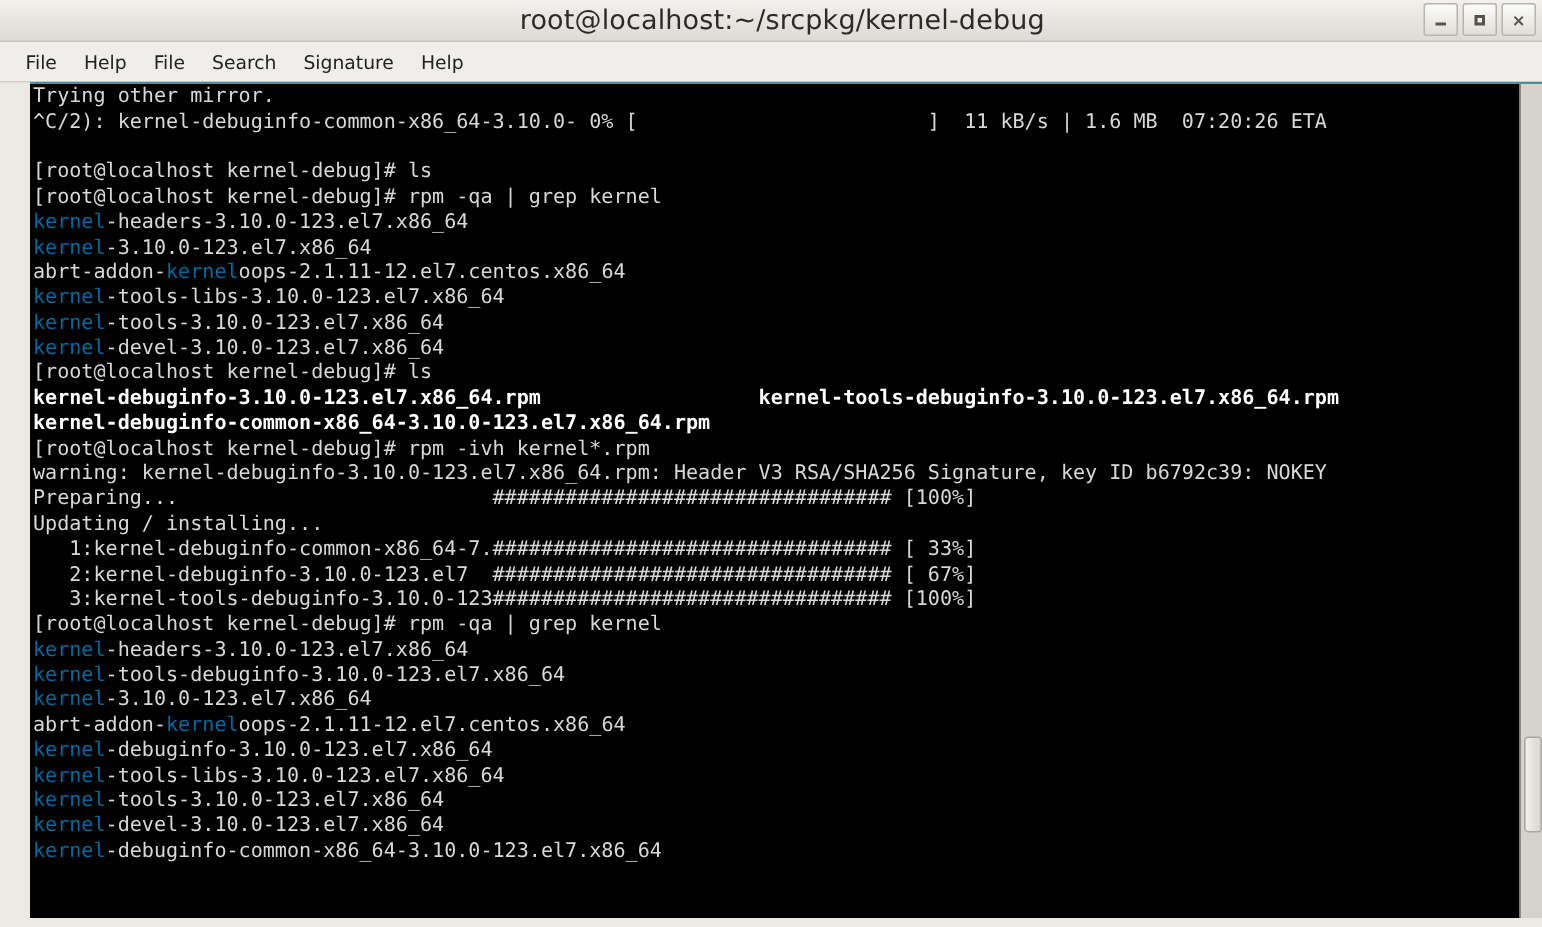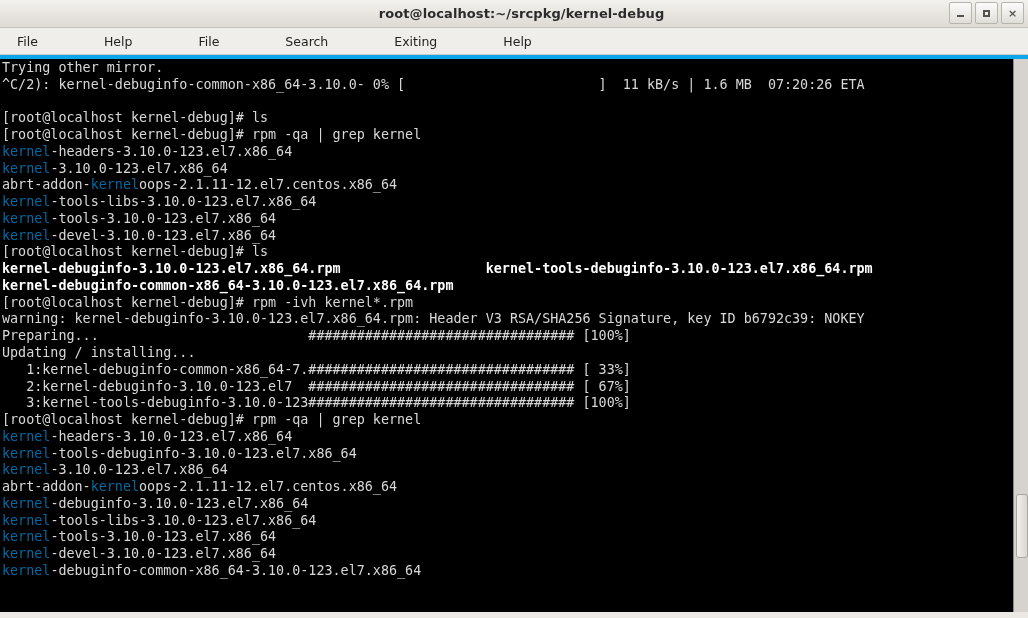--- a/index.html
+++ b/index.html
@@ -29,22 +29,22 @@
     height: 27px;
     flex: 0 0 27px;
     background: linear-gradient(to bottom, #f3f1ee 0%, #e7e4df 55%, #dedbd6 100%);
     border-bottom: 1px solid #c4c0ba;
     display: flex;
     align-items: center;
     justify-content: center;
   }
   .title-text {
     font-family: "DejaVu Sans", sans-serif;
-    font-size: 13px;
-    font-weight: bold;
+    font-size: 18px;
+    font-weight: normal;
     color: #2b2b2b;
     letter-spacing: 0.1px;
     white-space: nowrap;
     margin-left: 15px;
   }
   .win-buttons {
     position: absolute;
     right: 4px;
     top: 2px;
     display: flex;
@@ -84,37 +84,37 @@
   }
   
   .menubar {
     height: 26px;
     flex: 0 0 26px;
     background: #f0eeea;
     display: flex;
     align-items: center;
     padding-left: 8px;
     border-bottom: 1px solid #cfcbc5;
-    gap: 48px;
   }
   .menu-item {
     font-family: "DejaVu Sans", sans-serif;
     font-size: 12.5px;
     color: #222;
     padding: 2px 9px;
     white-space: nowrap;
   }
   
   .term-wrap {
     flex: 1 1 auto;
     position: relative;
     background: #000;
     display: flex;
     overflow: hidden;
-    border-top: 4px solid #0ea5e9;
+    border-top: 1px solid #0ea5e9;
+    margin-left: 20px;
   }
   .term {
     flex: 1 1 auto;
     position: relative;
     background: #000000;
     overflow: hidden;
     padding: 1px 0 0 2px;
   }
   .line {
     height: 16.78px;
@@ -169,21 +169,21 @@
         <span class="glyph-close">×</span>
       </div>
     </div>
   </div>
 
   <div class="menubar">
     <div class="menu-item">File</div>
     <div class="menu-item">Help</div>
     <div class="menu-item">File</div>
     <div class="menu-item">Search</div>
-    <div class="menu-item">Exiting</div>
+    <div class="menu-item">Signature</div>
     <div class="menu-item">Help</div>
   </div>
 
   <div class="term-wrap">
     <div class="term" id="term-output">
         <div class="line">Trying other mirror.</div>
         <div class="line">^C/2): kernel-debuginfo-common-x86_64-3.10.0- 0% [                        ]  11 kB/s | 1.6 MB  07:20:26 ETA</div>
         <div class="line"></div>
         <div class="line">[root@localhost kernel-debug]# ls</div>
         <div class="line">[root@localhost kernel-debug]# rpm -qa | grep kernel</div>

